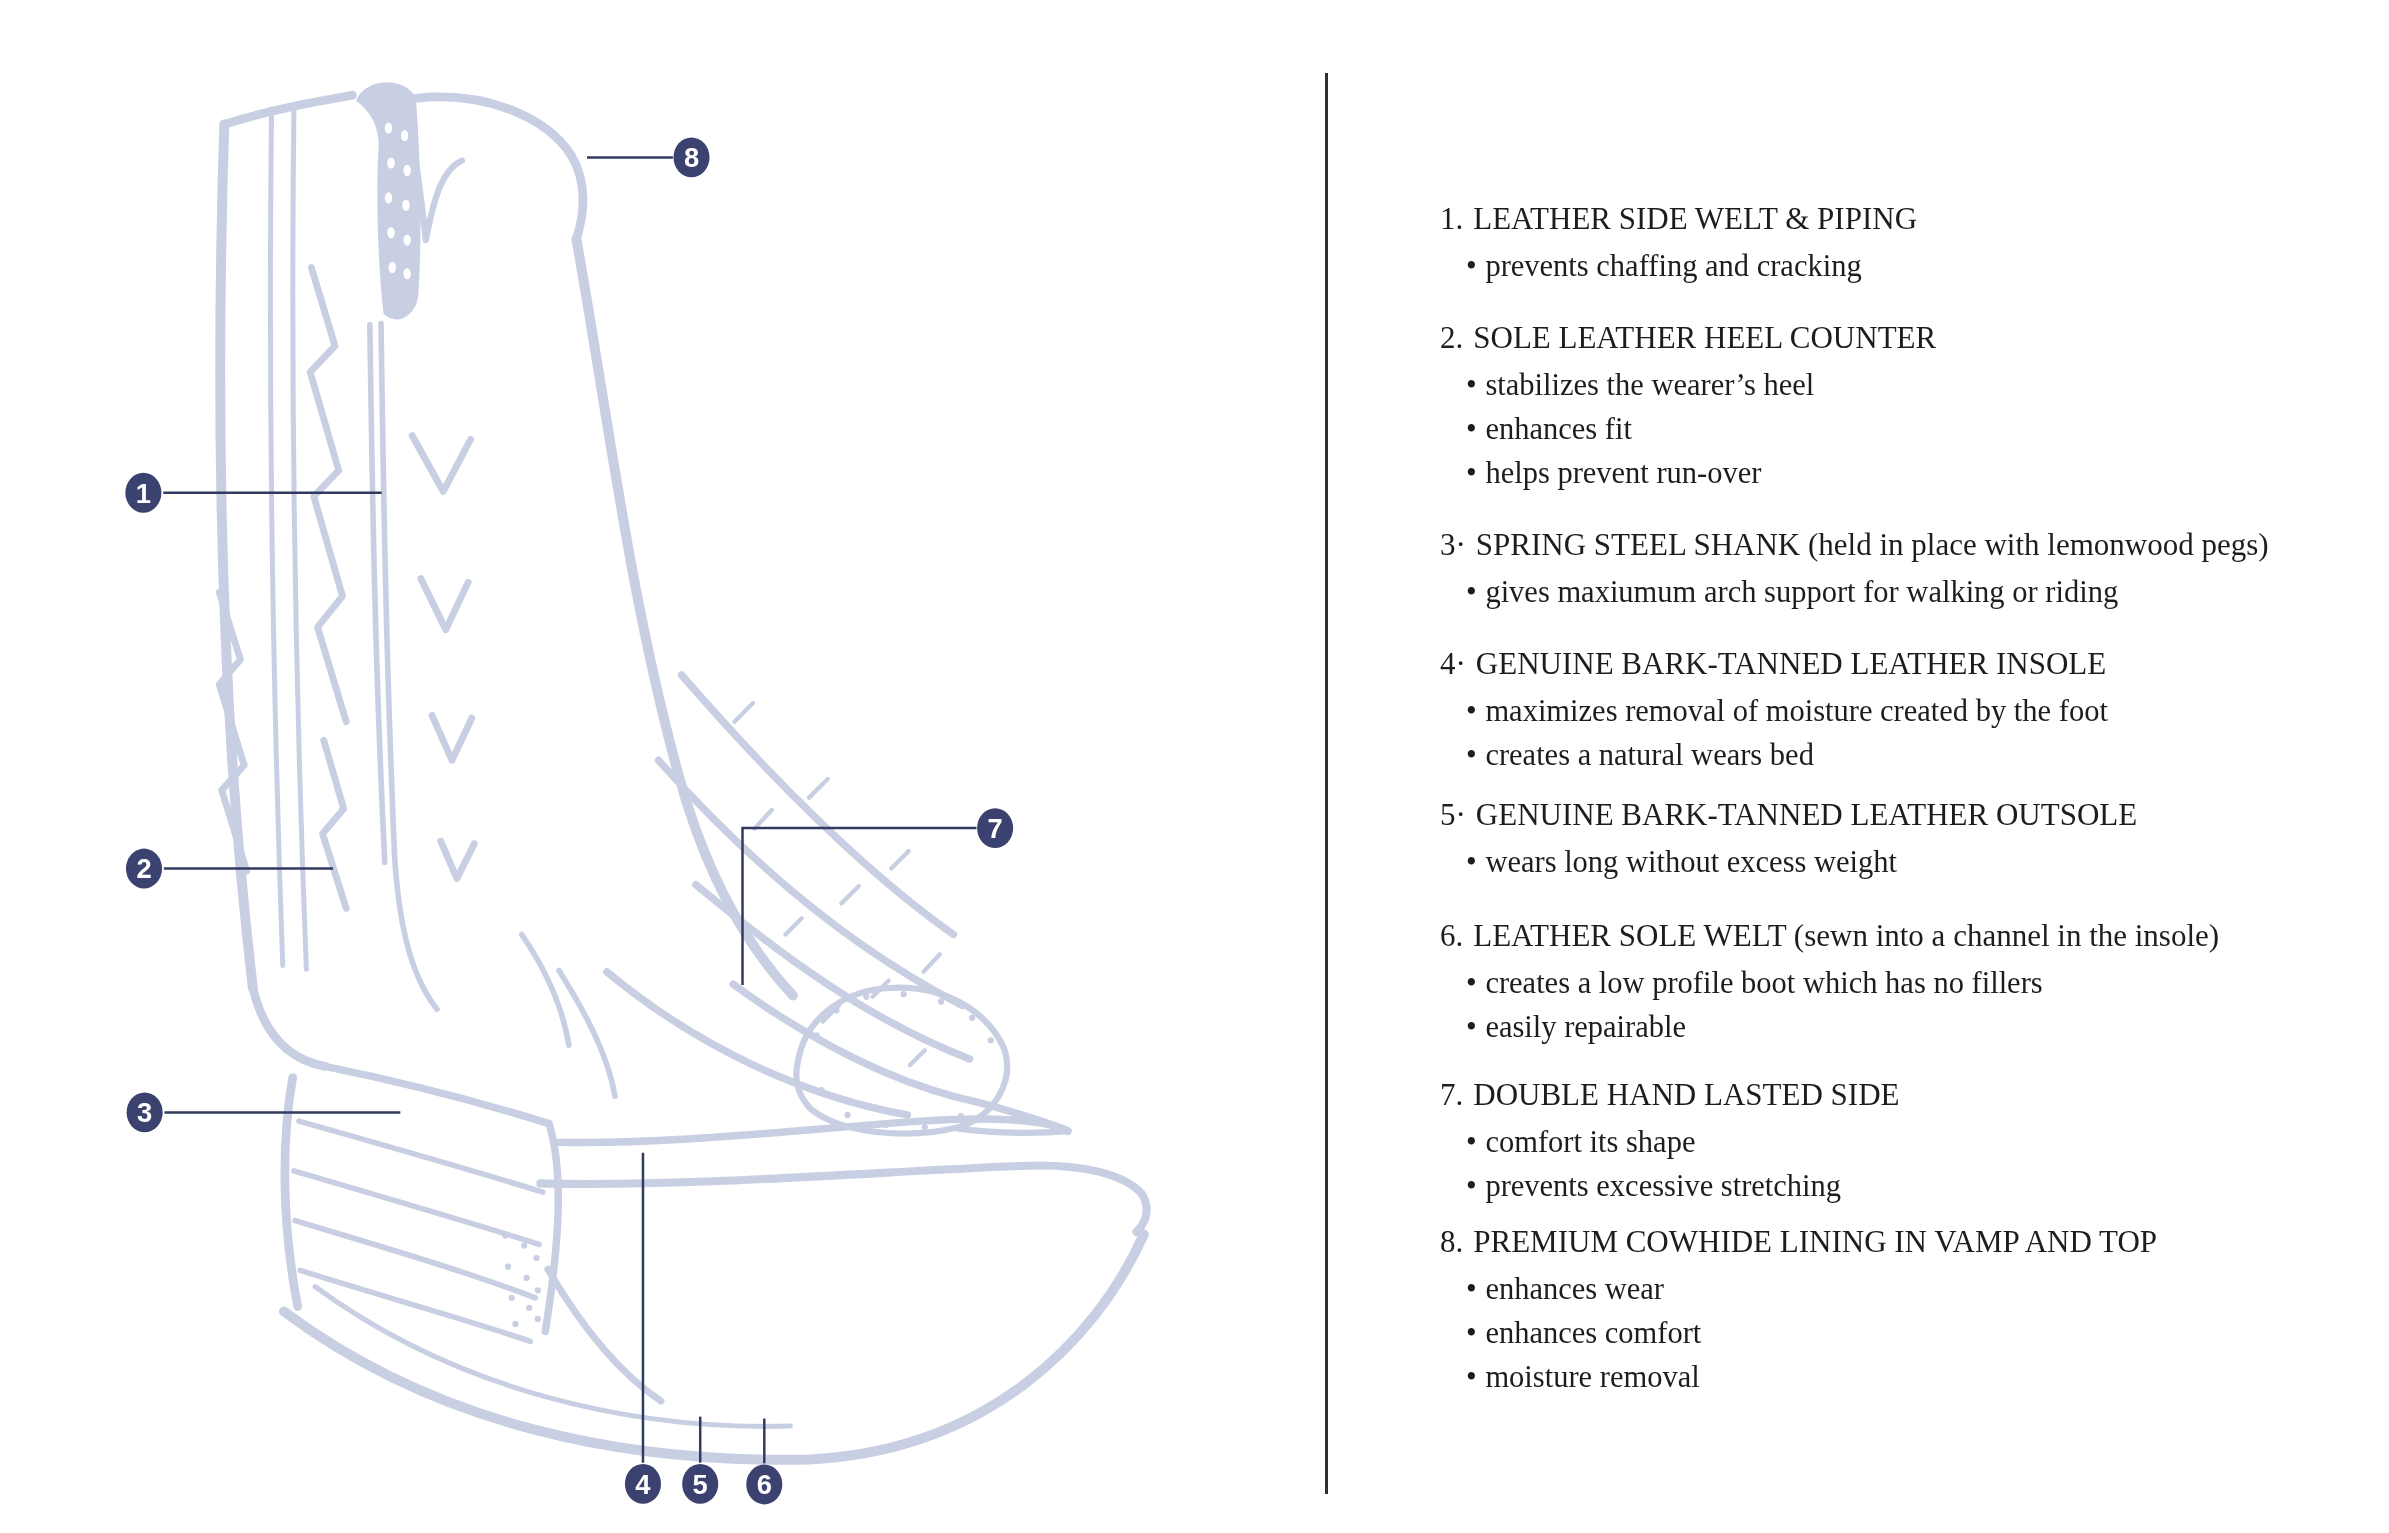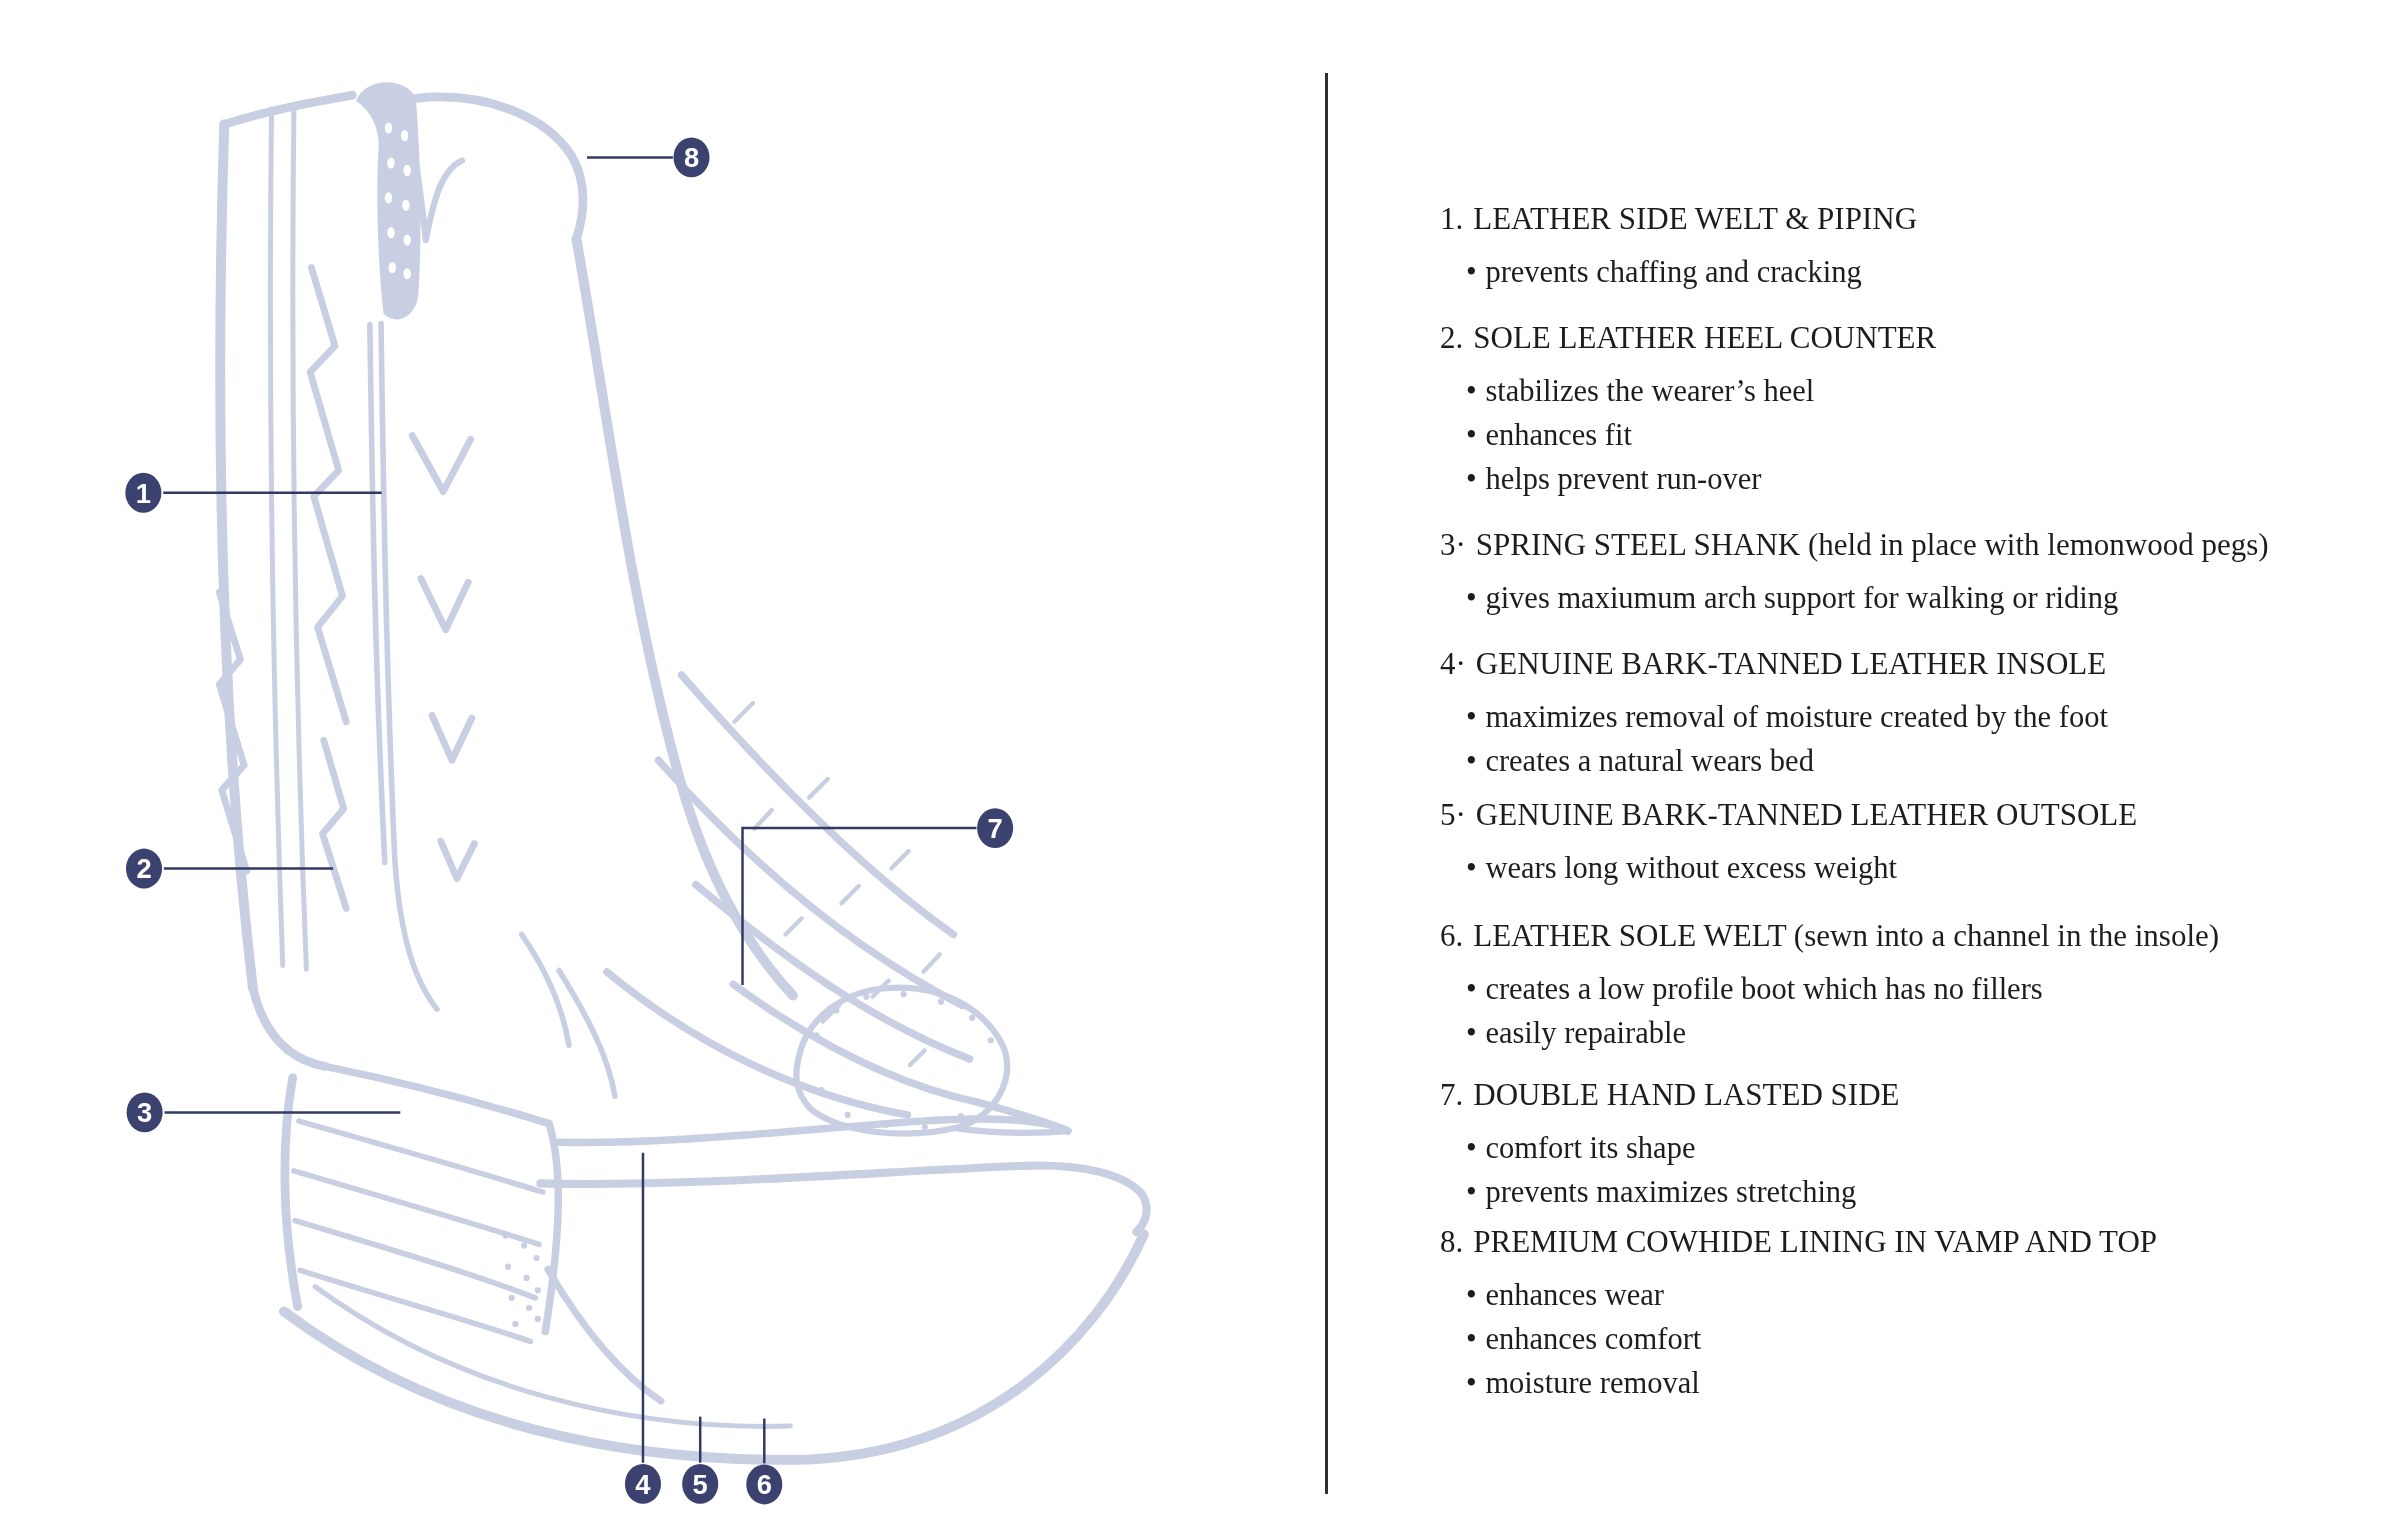--- a/index.html
+++ b/index.html
@@ -13,21 +13,21 @@
   .callout-circle{fill:#3b4270;}
   .callout-num{fill:#ffffff;font-family:"Liberation Sans", sans-serif;font-weight:bold;
                font-size:44px;text-anchor:middle;}
   
   #divider{position:absolute;left:1325px;top:73px;width:2.5px;height:1421px;background:#2e2e38;}
   
   #features{position:absolute;left:1424px;top:0;width:921px;}
   .feature{position:absolute;left:0;width:921px;}
   .feature-title{font-size:31px;line-height:37px;white-space:nowrap;letter-spacing:0px;margin-left:16px;}
   .feature-title .num{display:inline-block;margin-right:10px;}
-  .bullets{margin-top:13px;padding-left:42px;}
+  .bullets{margin-top:7px;padding-left:42px;}
   .bullet-row{font-size:30.5px;line-height:44px;white-space:nowrap;}
   .bullet-row .dot{display:inline-block;margin-right:8.7px;}
 </style>
 </head>
 <body>
 
 <div id="canvas">
 
   <svg id="boot-svg" width="1327" height="1533" viewBox="0 0 2132 2464">
 
@@ -238,21 +238,21 @@
         <div class="bullet-row"><span class="dot">•</span><span>easily repairable</span></div>
       </div>
     </div>
 
     <div class="feature" style="top:1076px">
       <div class="feature-title">
         <span class="num">7.</span><span>DOUBLE HAND LASTED SIDE</span>
       </div>
       <div class="bullets">
         <div class="bullet-row"><span class="dot">•</span><span>comfort its shape</span></div>
-        <div class="bullet-row"><span class="dot">•</span><span>prevents maximizes stretching</span></div>
+        <div class="bullet-row"><span class="dot">•</span><span>prevents excessive stretching</span></div>
       </div>
     </div>
 
     <div class="feature" style="top:1223px">
       <div class="feature-title">
         <span class="num">8.</span><span>PREMIUM COWHIDE LINING IN VAMP AND TOP</span>
       </div>
       <div class="bullets">
         <div class="bullet-row"><span class="dot">•</span><span>enhances wear</span></div>
         <div class="bullet-row"><span class="dot">•</span><span>enhances comfort</span></div>

